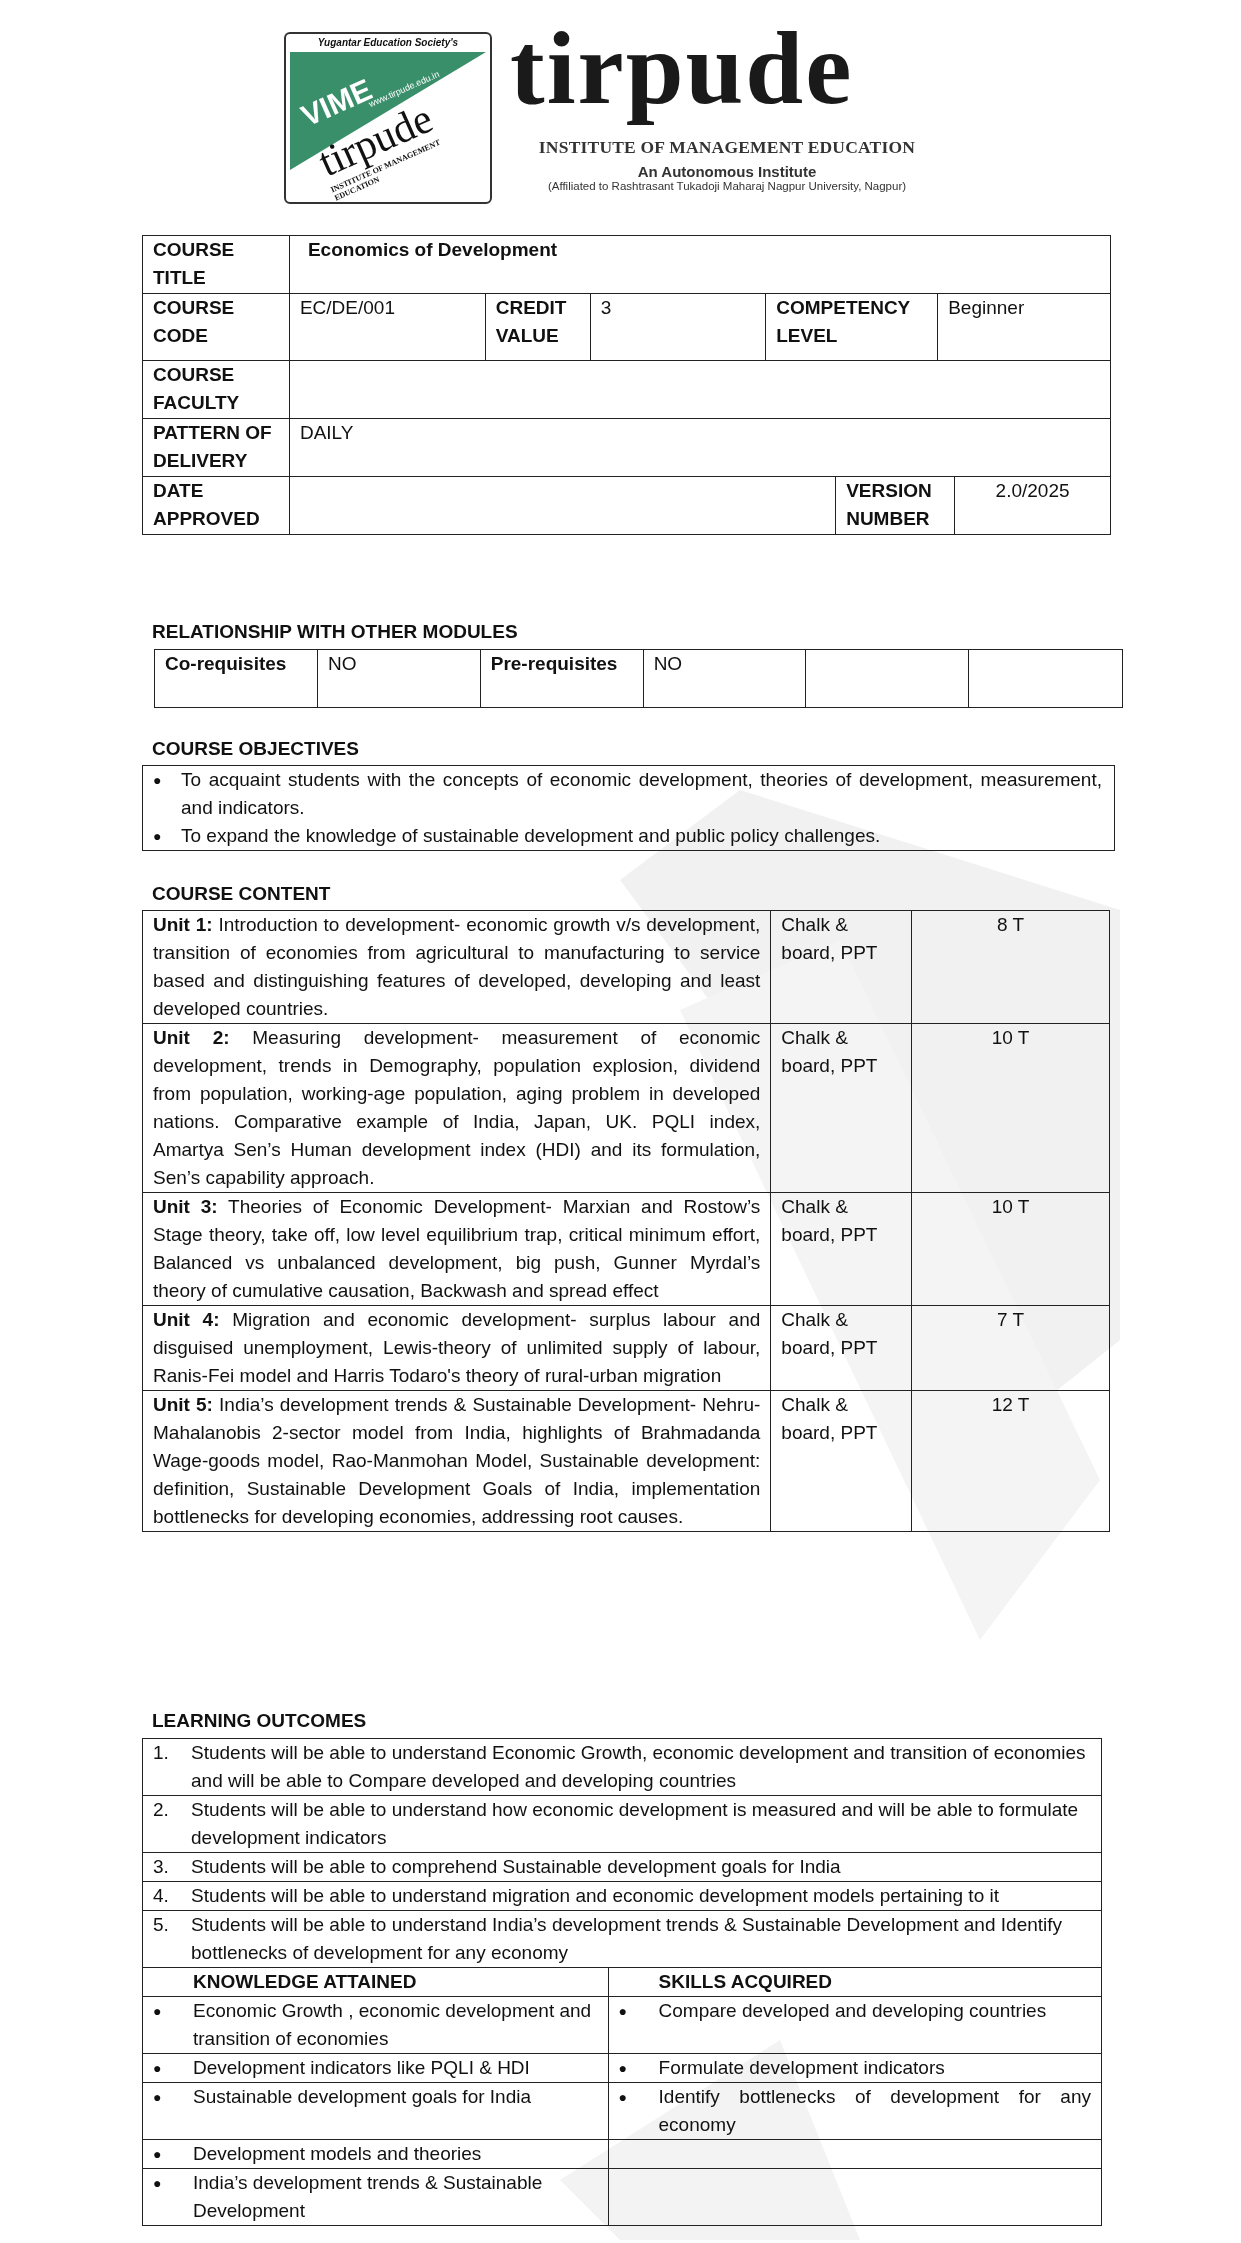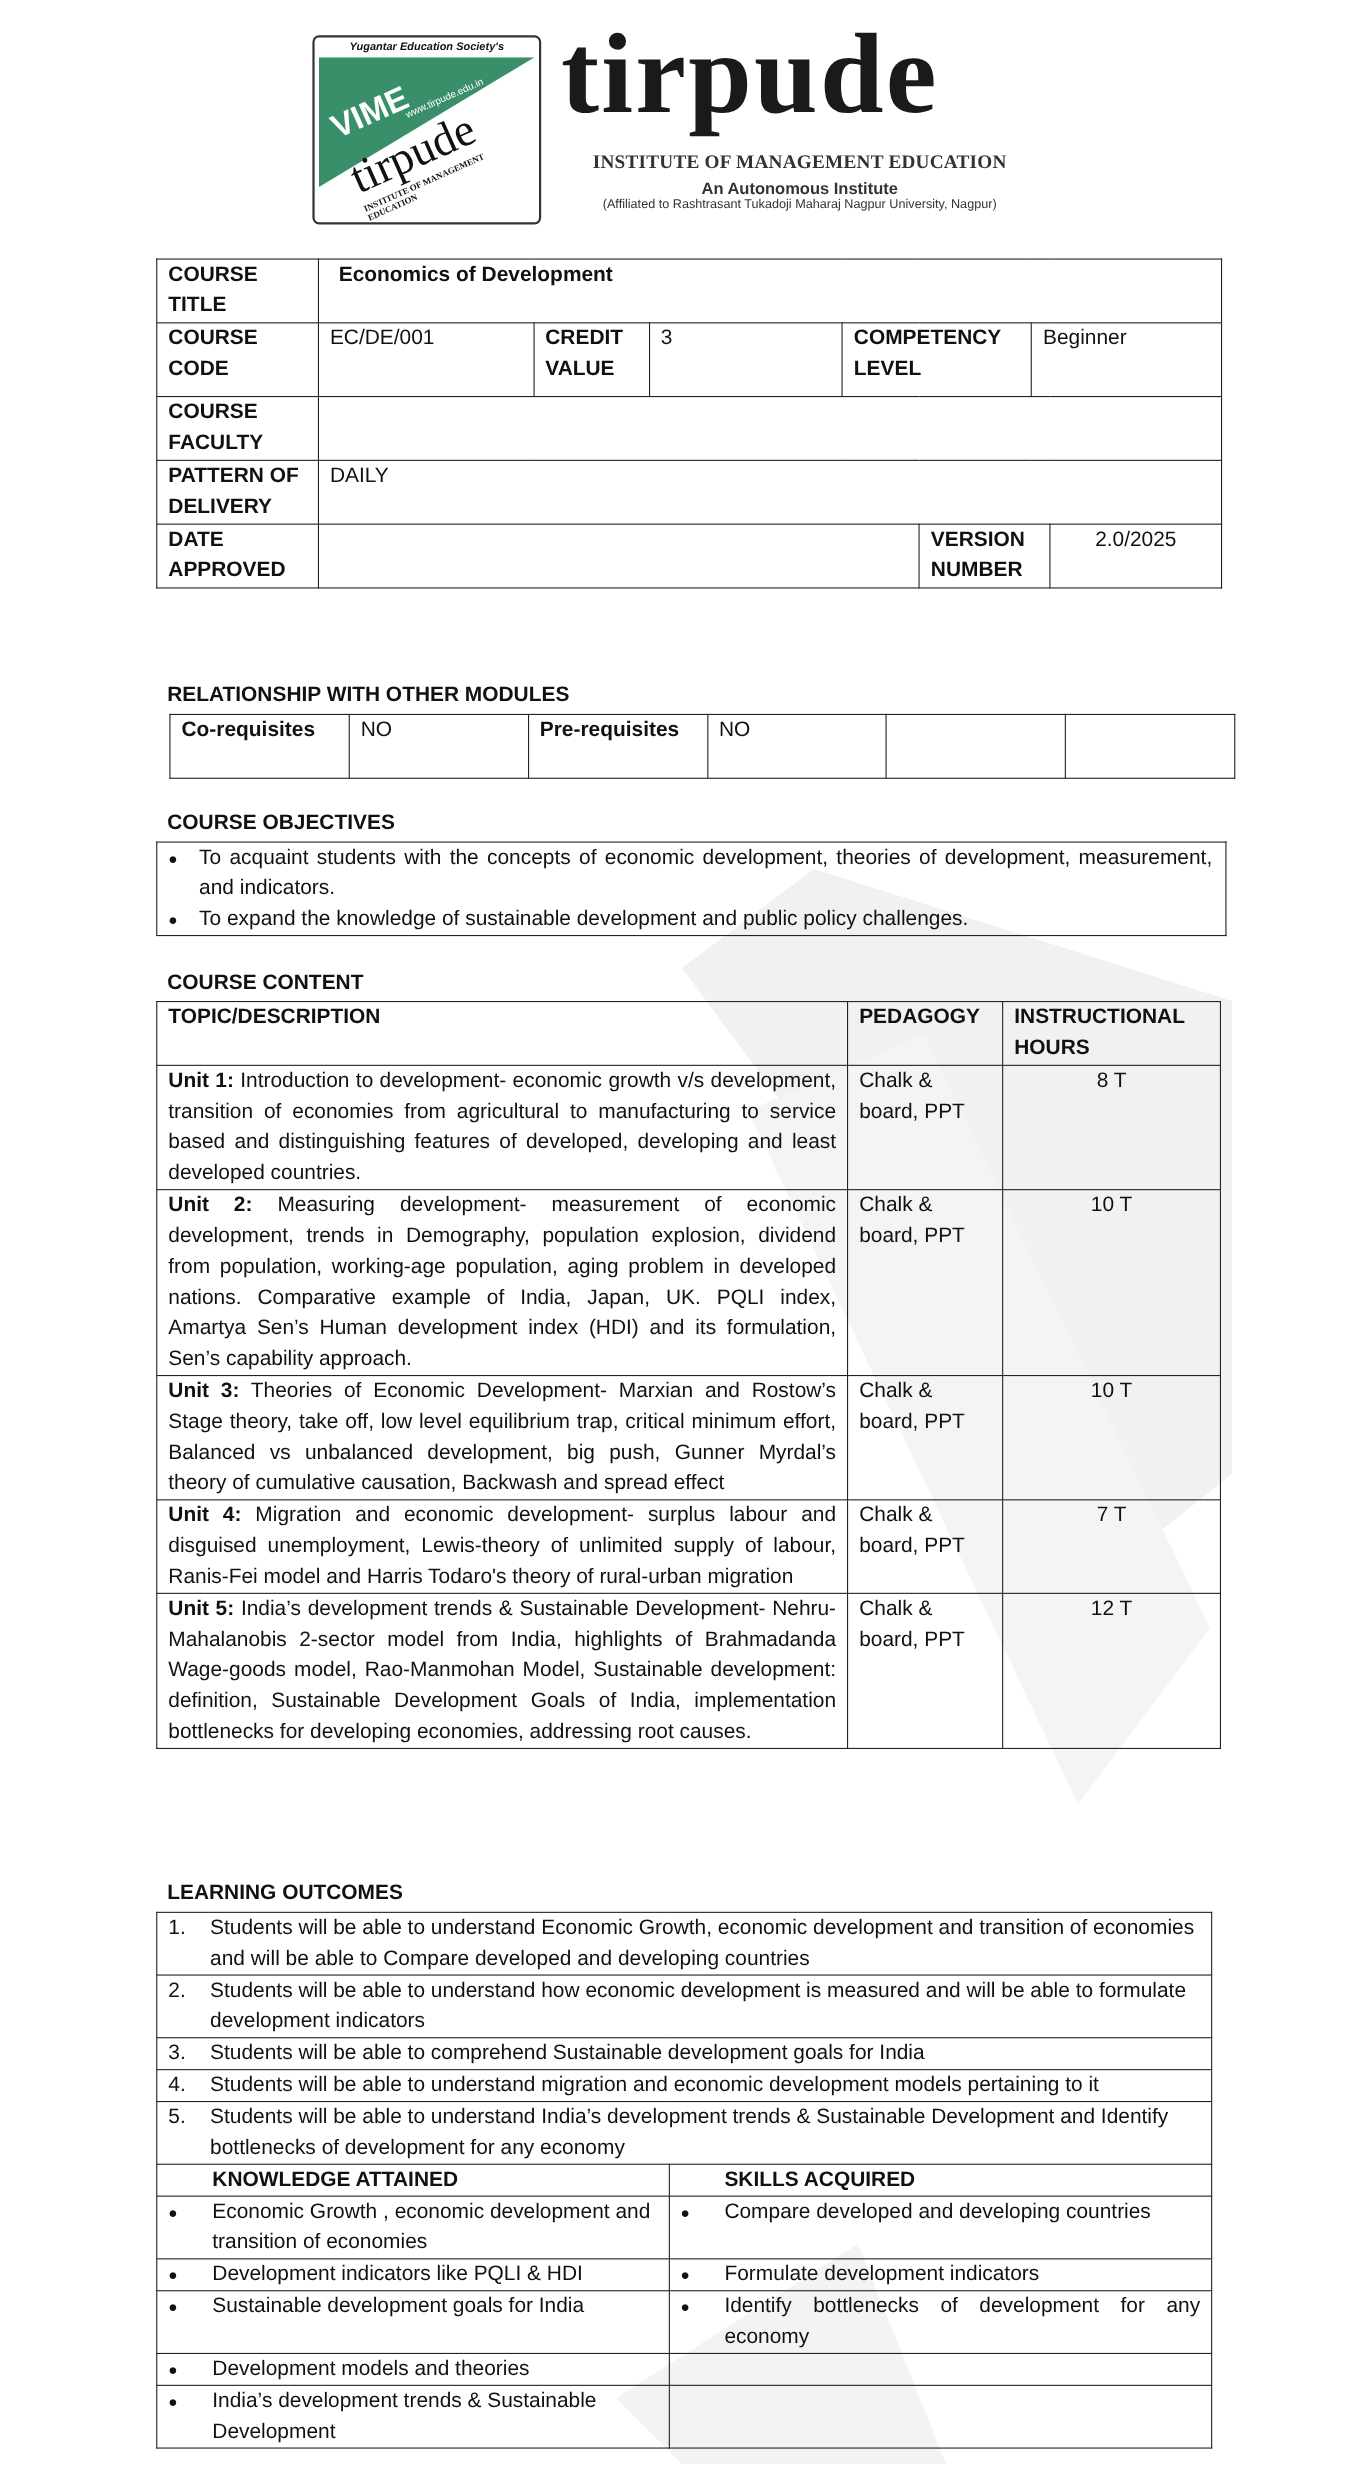--- a/index.html
+++ b/index.html
@@ -142,25 +142,20 @@
     </table>
 
   <div class="sec-title" style="top:883px">COURSE CONTENT</div>
   <table style="left:142px;top:910px;width:968px;">
     <colgroup>
         <col style="width:629px">
         <col style="width:141px">
         <col style="width:198px">
       </colgroup>
     <tbody>
-        <tr style="height:58px">
-      <td class="b">TOPIC/DESCRIPTION</td>
-      <td class="b">PEDAGOGY</td>
-      <td class="b">INSTRUCTIONAL HOURS</td>
-    </tr>
     <tr>
       <td class="just"><span class="b">Unit 1:</span><span> Introduction to development- economic growth v/s development, transition of economies from agricultural to manufacturing to service based and distinguishing features of developed, developing and least developed countries.</span></td>
       <td>Chalk &amp; board, PPT</td>
       <td class="center">8 T</td>
     </tr>
     <tr>
       <td class="just"><span class="b">Unit 2:</span><span> Measuring development- measurement of economic development, trends in Demography, population explosion, dividend from population, working-age population, aging problem in developed nations. Comparative example of India, Japan, UK. PQLI index, Amartya Sen’s Human development index (HDI) and its formulation, Sen’s capability approach.</span></td>
       <td>Chalk &amp; board, PPT</td>
       <td class="center">10 T</td>
     </tr>

